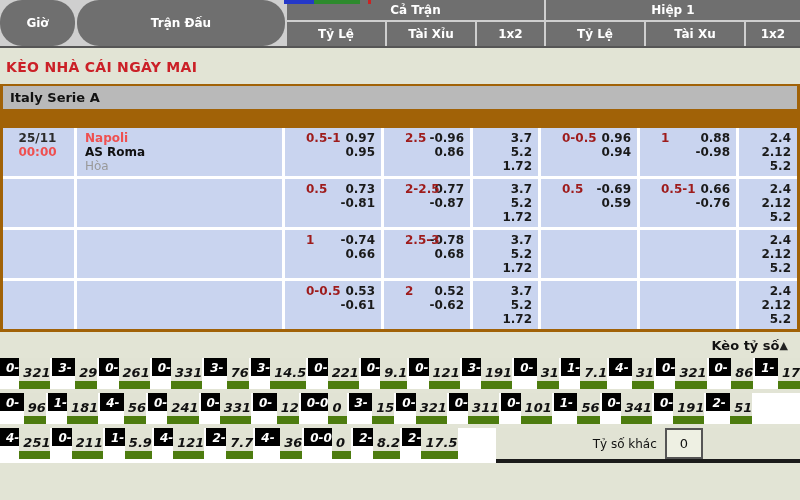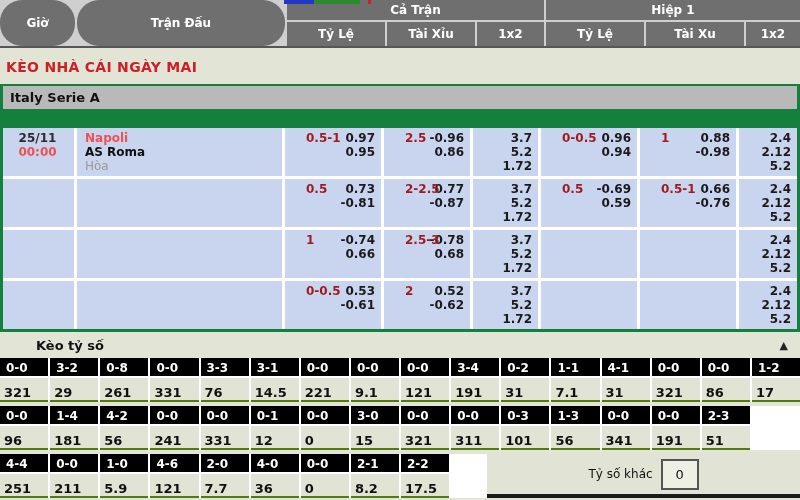--- a/index.html
+++ b/index.html
@@ -32,21 +32,21 @@
   .strip i { display:block; height:4px; }
   .s-blue { width:30px; background:#2438c8; }
   .s-green { width:46px; background:#2d8a2d; }
   .s-red { width:3px; background:#cc2222; margin-left:8px; }
   
   .title {
     color:#cb2027; font-weight:bold; font-size:14px;
     padding:11px 0 9px 6px; letter-spacing:0.3px;
   }
   
-  .league-block { background:#15803d; padding:2px 3px 3px 3px; }
+  .league-block { background:#a16207; padding:2px 3px 3px 3px; }
   .league-bar {
     background:#b9b9b9; color:#111; font-weight:bold;
     font-size:13px; padding:4px 7px;
   }
   .odds-grid {
     display:grid;
     grid-template-columns:71px 205px 96px 86px 65px 96px 96px 1fr;
     gap:3px; background:#fff; margin-top:19px;
     grid-auto-rows:minmax(44px,auto);
   }
@@ -58,37 +58,37 @@
   .line { position:absolute; left:21px; top:3px; color:#9e1b1b; }
   .tcell { text-align:center; }
   .date { color:#2b2b2b; }
   .time { color:#ef5050; }
   .mcell { text-align:left; padding-left:8px; }
   .home { color:#ef5050; }
   .away { color:#111; }
   .draw { color:#999; font-weight:normal; }
   
   .cs-bar {
-    display:flex; justify-content:space-between; align-items:center;
+    display:flex; justify-content:flex-end; align-items:center;
     padding:6px 12px 5px 12px; font-weight:bold; font-size:13px; color:#111;margin-left:24px;
   }
   .arrow { font-size:11px; color:#222; cursor:pointer; }
   .cs-group {
     display:grid; grid-template-columns:repeat(16,1fr);
     column-gap:2px; background:#fff; margin-bottom:4px;
   }
-  .cs-cell { display:flex; flex-direction:column; }
+  .cs-cell { display:flex; flex-direction:row;font-style:italic; }
   .cs-score {
     background:#000; color:#fff; font-weight:bold; font-size:12px;
     padding:3px 0 3px 6px; border-bottom:2px solid #fff; height:20px;
   }
   .cs-odds {
     background:#e1e3d4; font-weight:bold; font-size:13px; color:#111;
     padding:7px 0 0 4px; height:31px;
-    border-bottom:2px solid #4d7c0f; flex:1;
+    border-bottom:8px solid #4d7c0f; flex:1;
   }
   .cs-other {
     grid-column:10/17; grid-row:1;
     background:#e1e3d4; border-bottom:4px solid #1b1b1b;
     display:flex; align-items:center; justify-content:center; gap:8px;
     font-size:12px; color:#111;margin-left:36px;
   }
   .obox {
     width:38px; height:31px; border:2px solid #555; background:#eef0e3;
     text-align:center; font-size:13px; font-family:inherit; color:#111;

